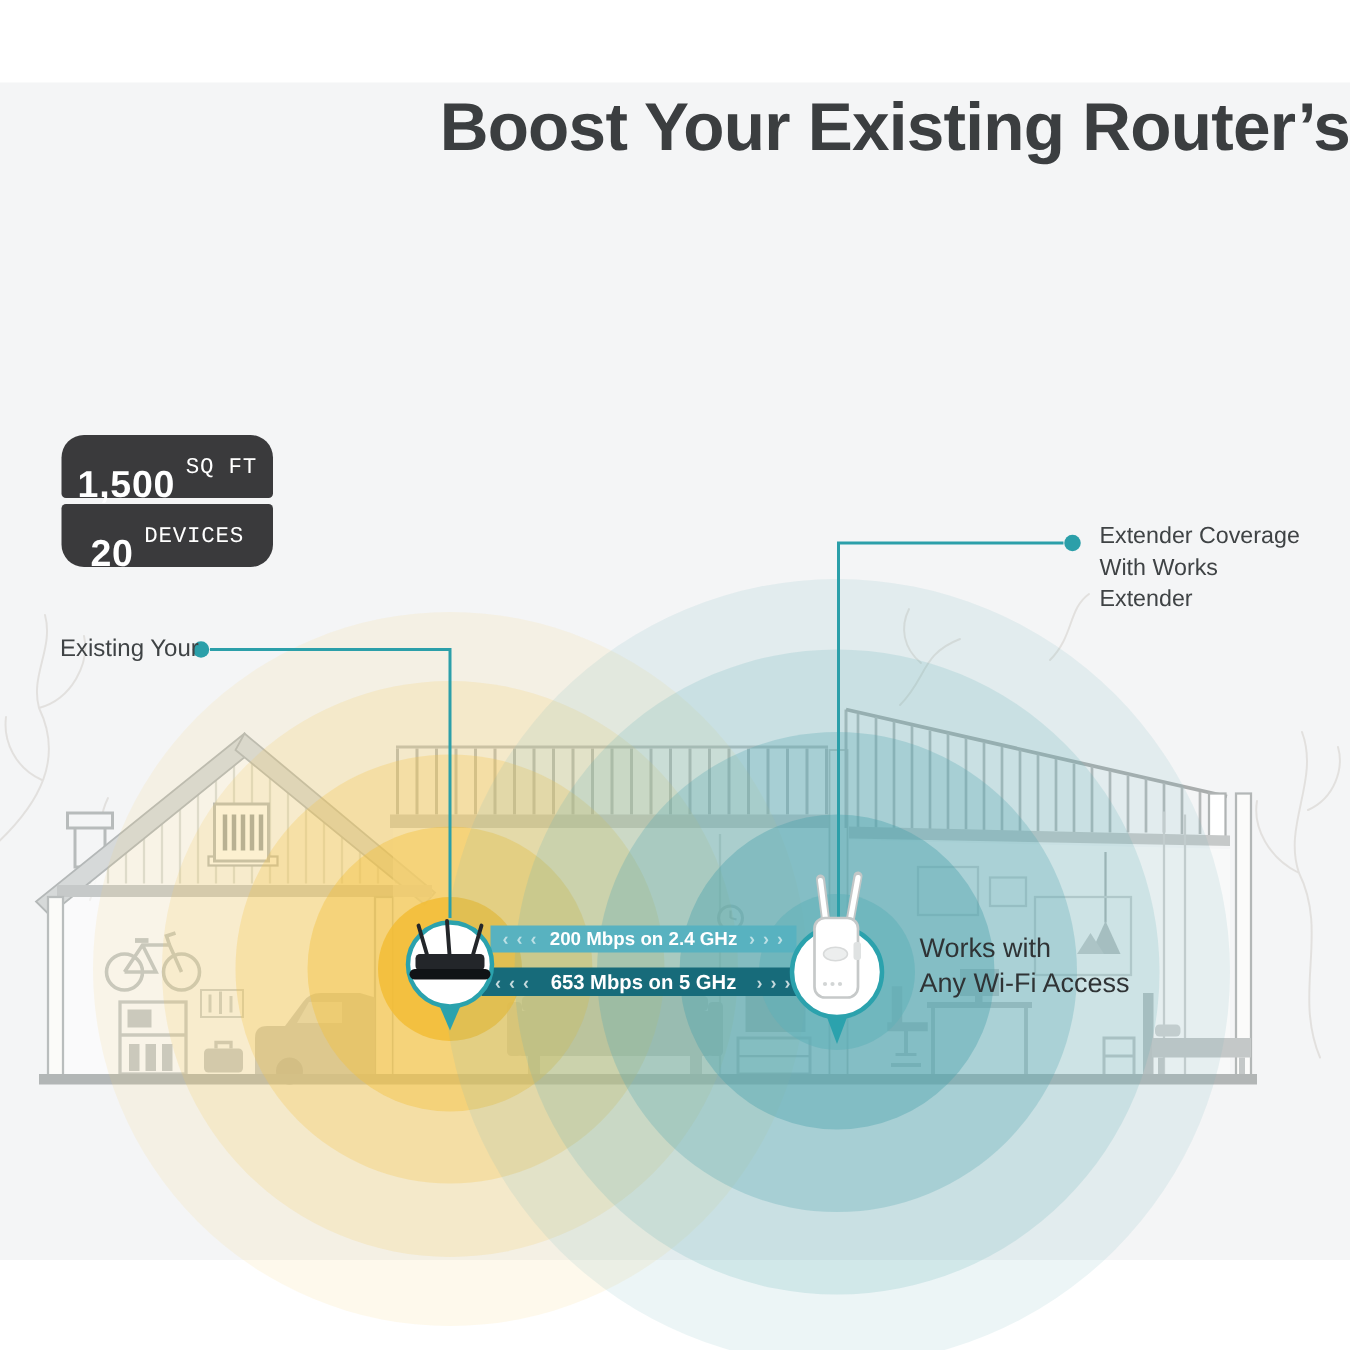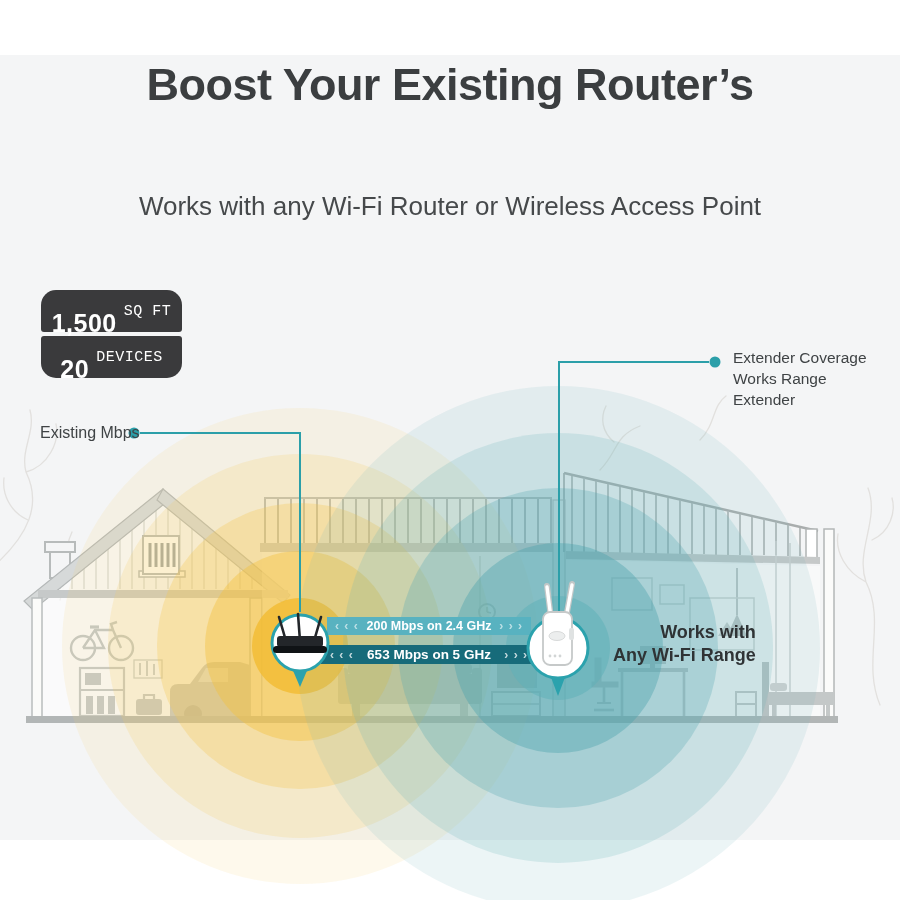--- a/index.html
+++ b/index.html
@@ -2,21 +2,21 @@
 <html><head>
 <meta charset="utf-8">
 <style>
   html,body{margin:0;padding:0;background:#ffffff;}
   .stage{position:relative;width:900px;height:900px;background:#ffffff;overflow:hidden;
          font-family:"Liberation Sans",sans-serif;}
   .panel{position:absolute;left:0;top:55px;width:900px;height:785px;background:#f4f5f6;}
   svg{position:absolute;left:0;top:0;}
   .abs{position:absolute;}
 
-  .title{left:0;right:0;top:56px;text-align:center;font-size:45px;line-height:57px;
+  .title{left:0;right:0;top:56px;text-align:right;font-size:45px;line-height:57px;
          font-weight:700;color:#3b3e40;letter-spacing:-0.5px;}
   .subtitle{left:0;right:0;top:191px;text-align:center;font-size:26px;color:#46494b;}
 
   .badges{left:41px;top:290px;width:141px;display:flex;flex-direction:column;gap:4px;}
   .badge{height:42px;background:#3a3a3c;color:#ffffff;display:flex;align-items:center;
          justify-content:center;gap:7px;}
   .badge.top{border-radius:15px 15px 3px 3px;}
   .badge.bottom{border-radius:3px 3px 15px 15px;text-align:right;}
   .badge .val{font-size:25px;font-weight:700;letter-spacing:0.5px;margin-top:24px;}
   .badge .lab{font-size:15px;letter-spacing:0.5px;font-family:Liberation Mono, monospace;}
@@ -26,21 +26,21 @@
 
   .bar{display:flex;align-items:center;justify-content:space-between;color:#fff;
        font-weight:700;box-sizing:border-box;}
   .bar-24{left:327px;top:617px;width:204px;height:18px;background:#58b2c0;
           font-size:12.5px;padding:0 8px;}
   .bar-5{left:321px;top:645px;width:216px;height:19px;background:#176b7a;
          font-size:13.5px;padding:0 9px;}
   .bar .arr{font-size:12px;letter-spacing:1px;opacity:.75;font-weight:700;}
   .bar-24 .arr{opacity:.6;}
 
-  .works-with{left:613px;top:621px;font-size:18px;line-height:23px;font-weight:700;color:#2f3335;text-align:right;}
+  .works-with{left:613px;top:621px;font-size:18px;line-height:23px;font-weight:400;color:#2f3335;}
 </style>
 </head>
 <body>
 
 <div class="stage">
   <div class="panel"></div>
 
   <svg width="900" height="900" viewBox="0 0 900 900">
 
     <g fill="none" stroke="rgba(203,200,193,0.45)" stroke-width="1.3" stroke-linecap="round">
@@ -304,38 +304,37 @@
         <circle cx="550" cy="656" r="1.4" fill="#d2d5d5"></circle>
         <circle cx="555" cy="656" r="1.4" fill="#d2d5d5"></circle>
         <circle cx="560" cy="656" r="1.4" fill="#d2d5d5"></circle>
       </g>
     </g>
   </svg>
 
   <div class="abs title">
     <div>Boost Your Existing Router’s</div>
   </div>
-  <div class="abs subtitle">Works with any Wi-Fi Router or Wireless Access Point</div>
 
   <div class="abs badges">
     <div class="badge top">
       <span class="val">1,500</span>
       <span class="lab">SQ FT</span>
     </div>
     <div class="badge bottom">
       <span class="val">20</span>
       <span class="lab">DEVICES</span>
     </div>
   </div>
 
-  <div class="abs callout-existing">Existing Mbps</div>
+  <div class="abs callout-existing">Existing Your</div>
 
   <div class="abs callout-boosted">
     <div>Extender Coverage</div>
-    <div>Works Range</div>
+    <div>With Works</div>
     <div>Extender</div>
   </div>
 
   <div class="abs works-with">
     <div>Works with</div>
-    <div>Any Wi-Fi Range</div>
+    <div>Any Wi-Fi Access</div>
   </div>
 </div>
 
 </body></html>

